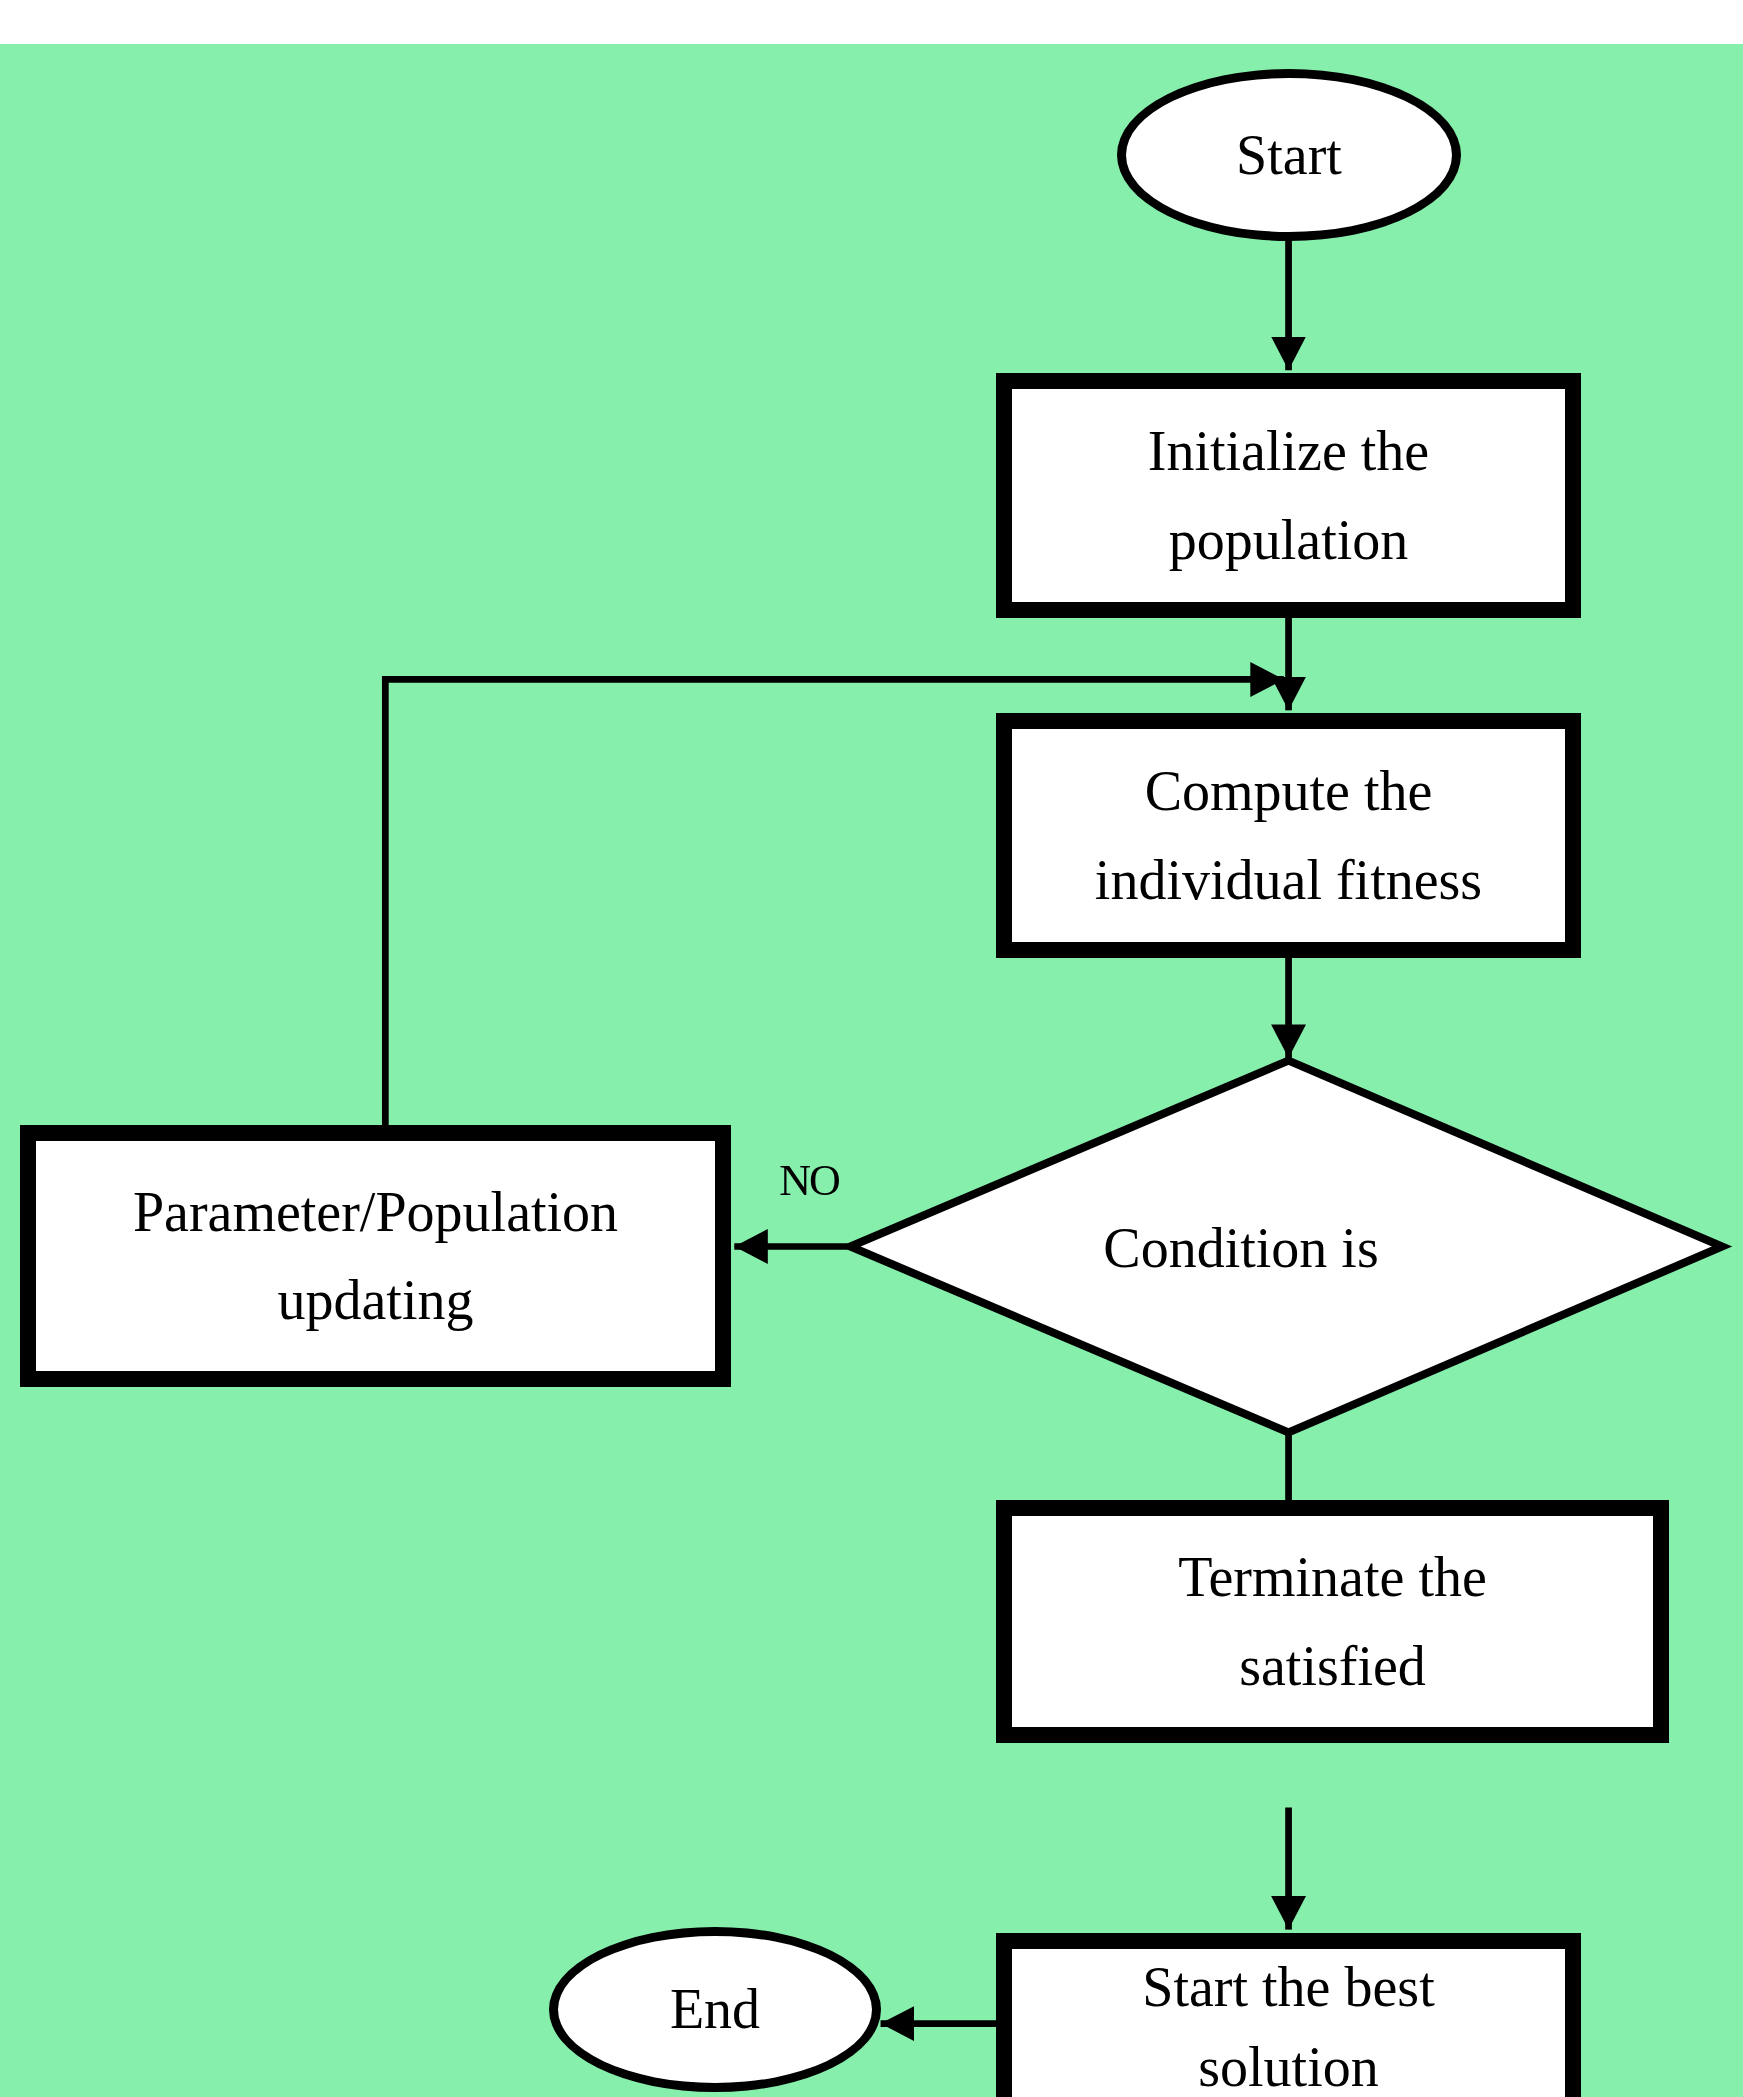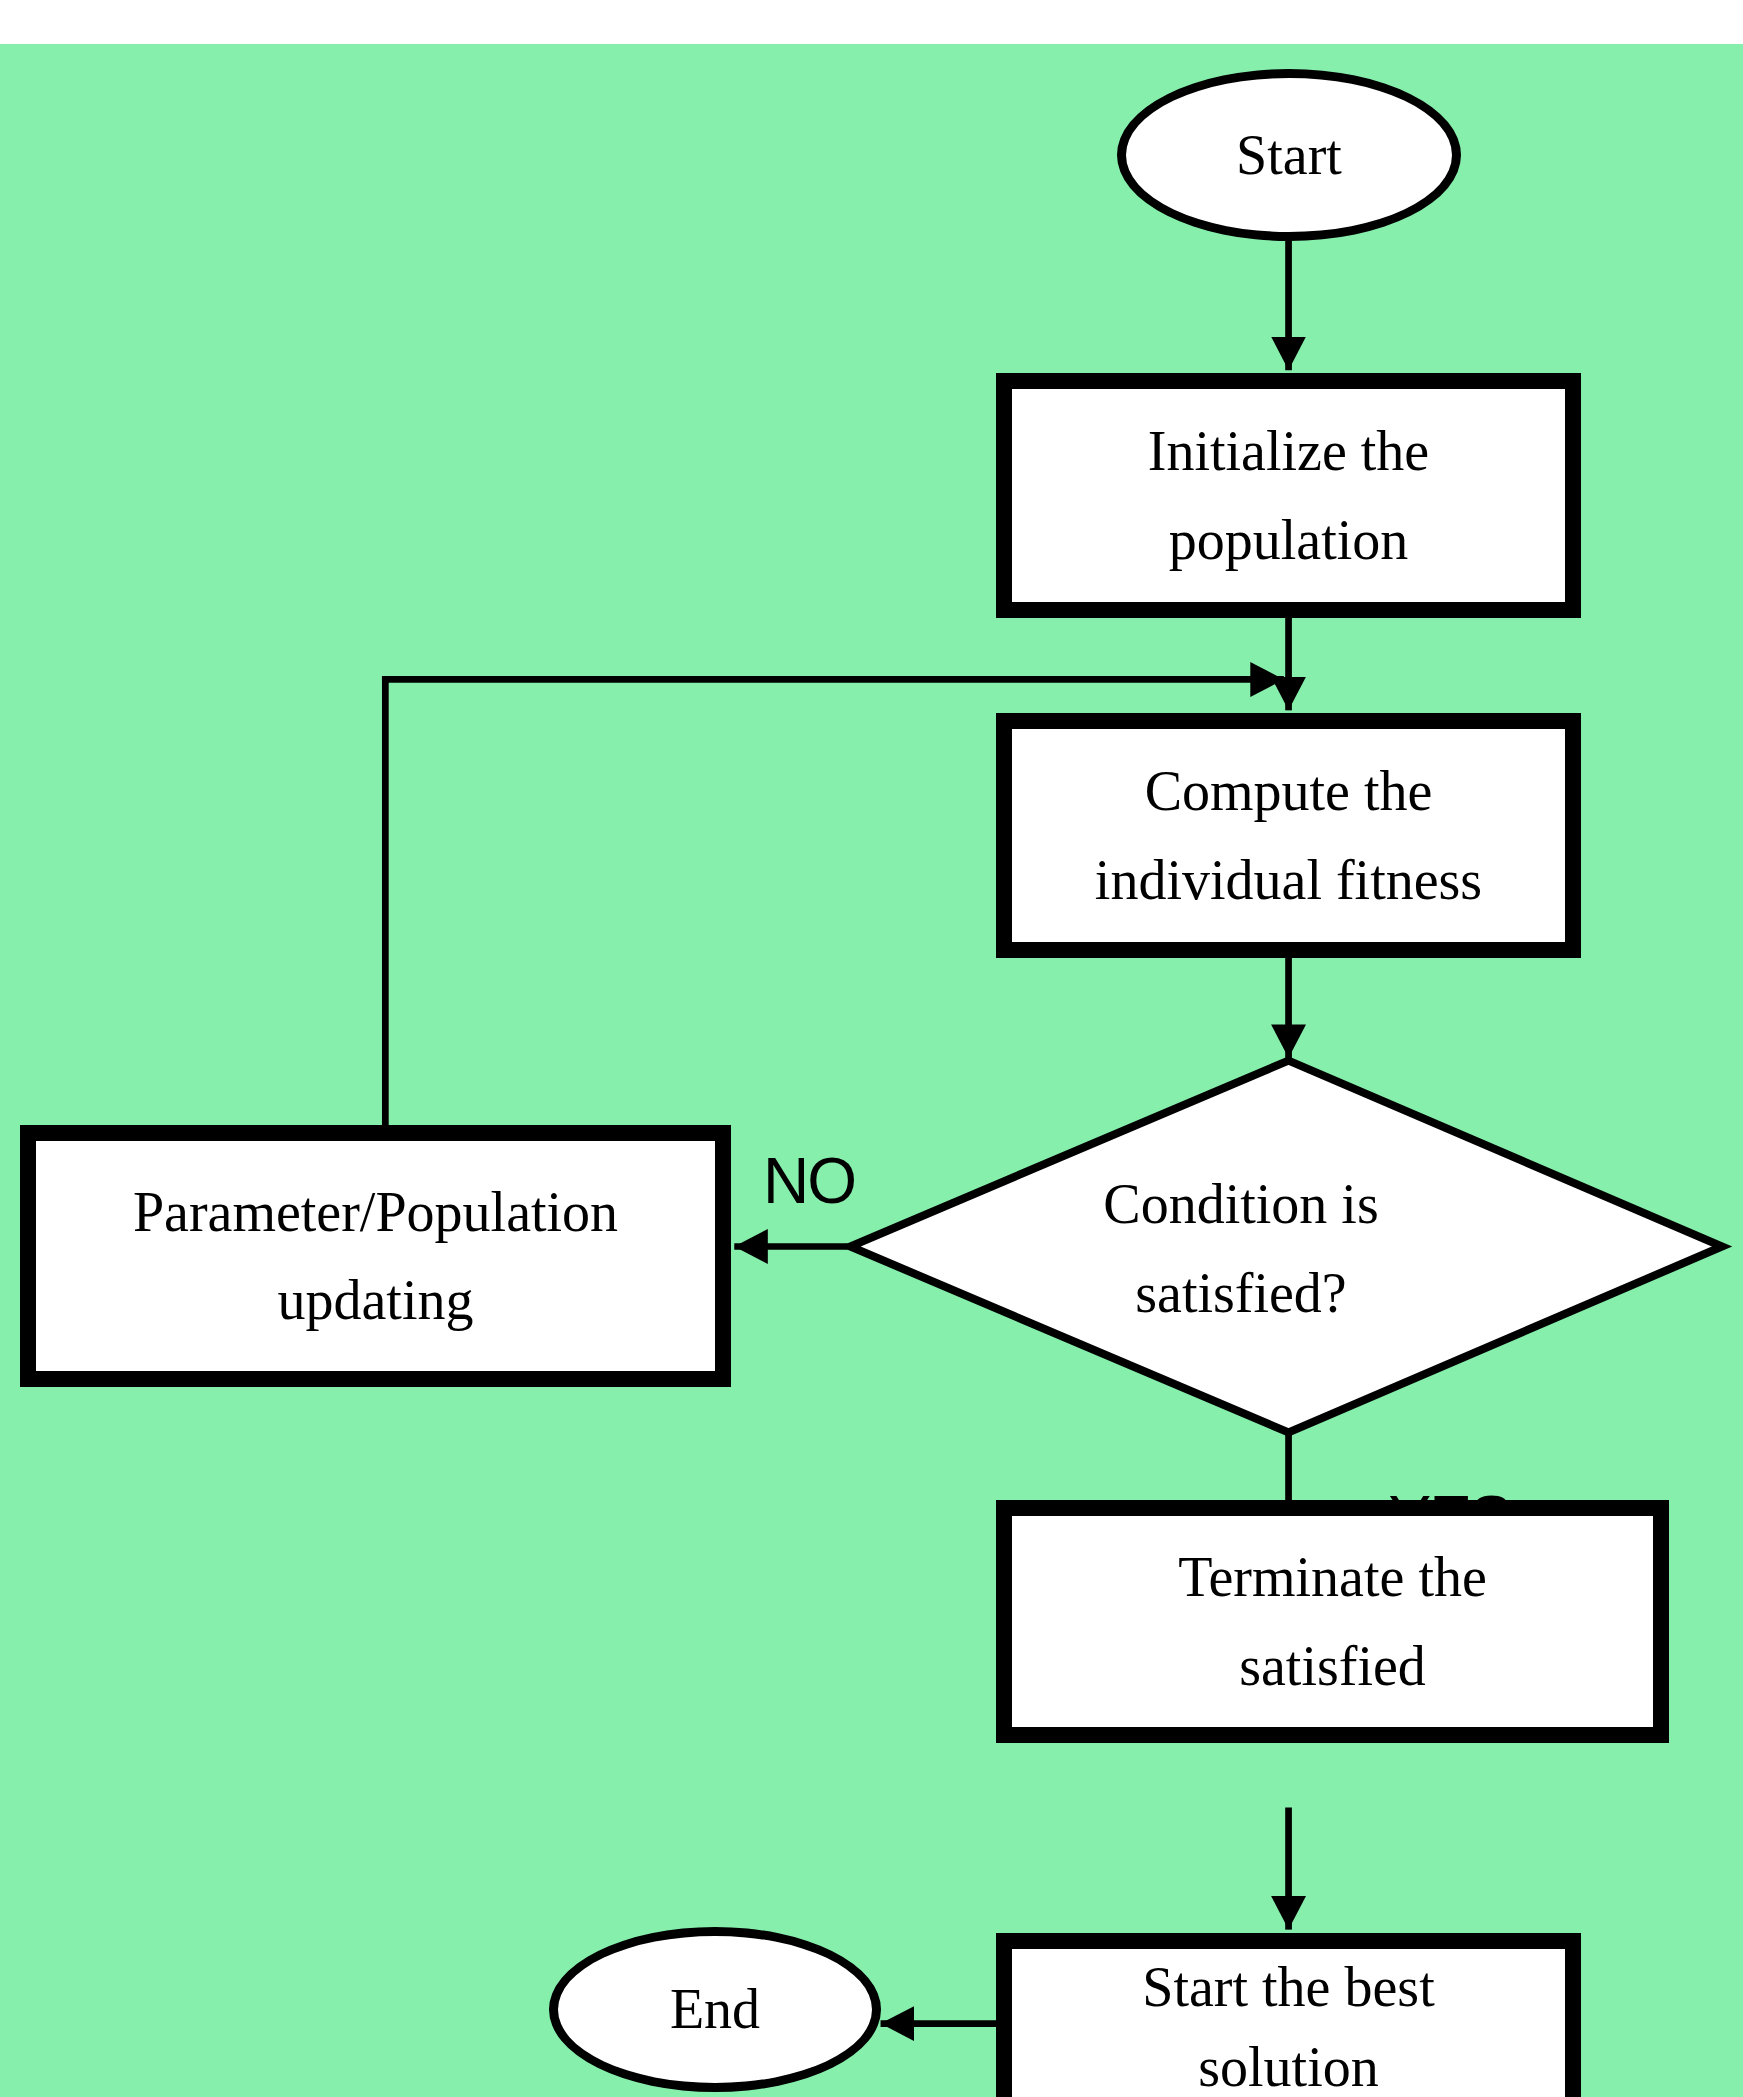--- a/index.html
+++ b/index.html
@@ -45,22 +45,22 @@
     position: absolute;
     background: transparent;
     border: none;
   }
   .edge-label {
     position: absolute;
     display: flex;
     justify-content: center;
     align-items: center;
     color: #000000;
-    font-family: Liberation Sans, sans-serif;
-    font-size: 64px;
+    font-family: Liberation Serif, serif;
+    font-size: 44px;
     letter-spacing: -2px;
     line-height: 1;
   }
 </style>
 </head>
 <body>
 
 <div id="canvas">
 
   <svg id="connector-layer" width="1743" height="2097" viewBox="0 0 2597 3125">
@@ -100,21 +100,20 @@
     <span>individual fitness</span>
   </div>
 
   <div class="node process" style="left:996px; top:329px; width:585px; height:245px;">
     <span>Initialize the</span>
     <span>population</span>
   </div>
 
   <div class="node decision-label" style="left:939px; top:1097px; width:604px; height:215px;">
     <span>Condition is</span>
-    <span>satisfied?</span>
   </div>
 
   <div class="node process" style="left:20px; top:1081px; width:711px; height:262px;">
     <span>Parameter/Population</span>
     <span>updating</span>
   </div>
 
   <div class="edge-label" style="left:742px; top:1093px; width:134px; height:87px;">
     <span>NO</span>
   </div>

